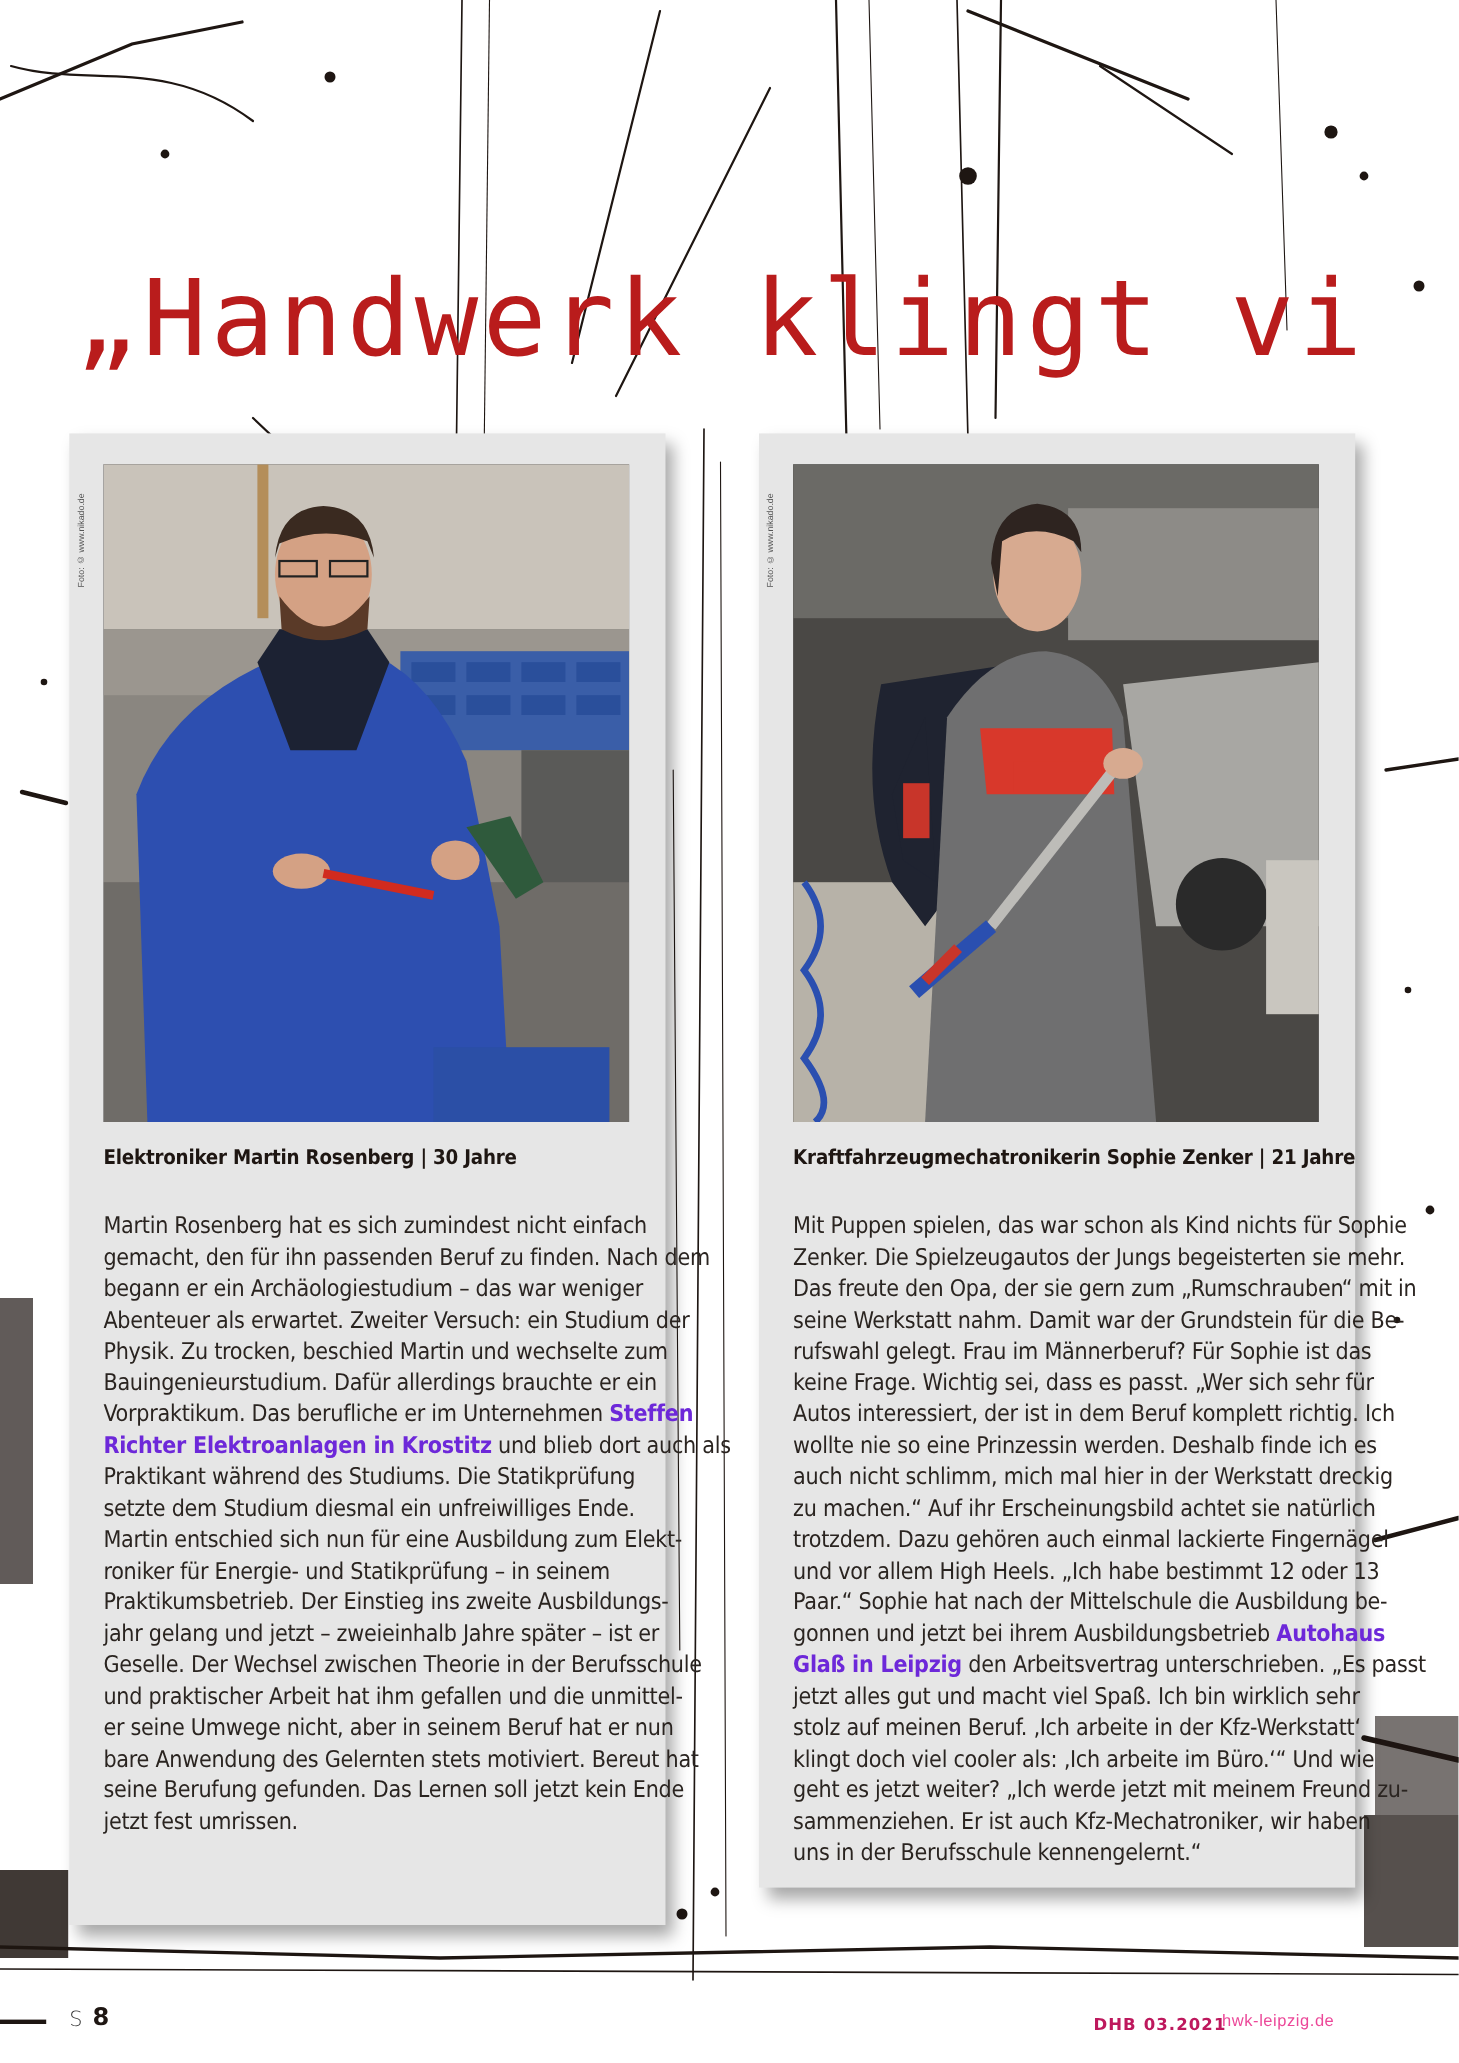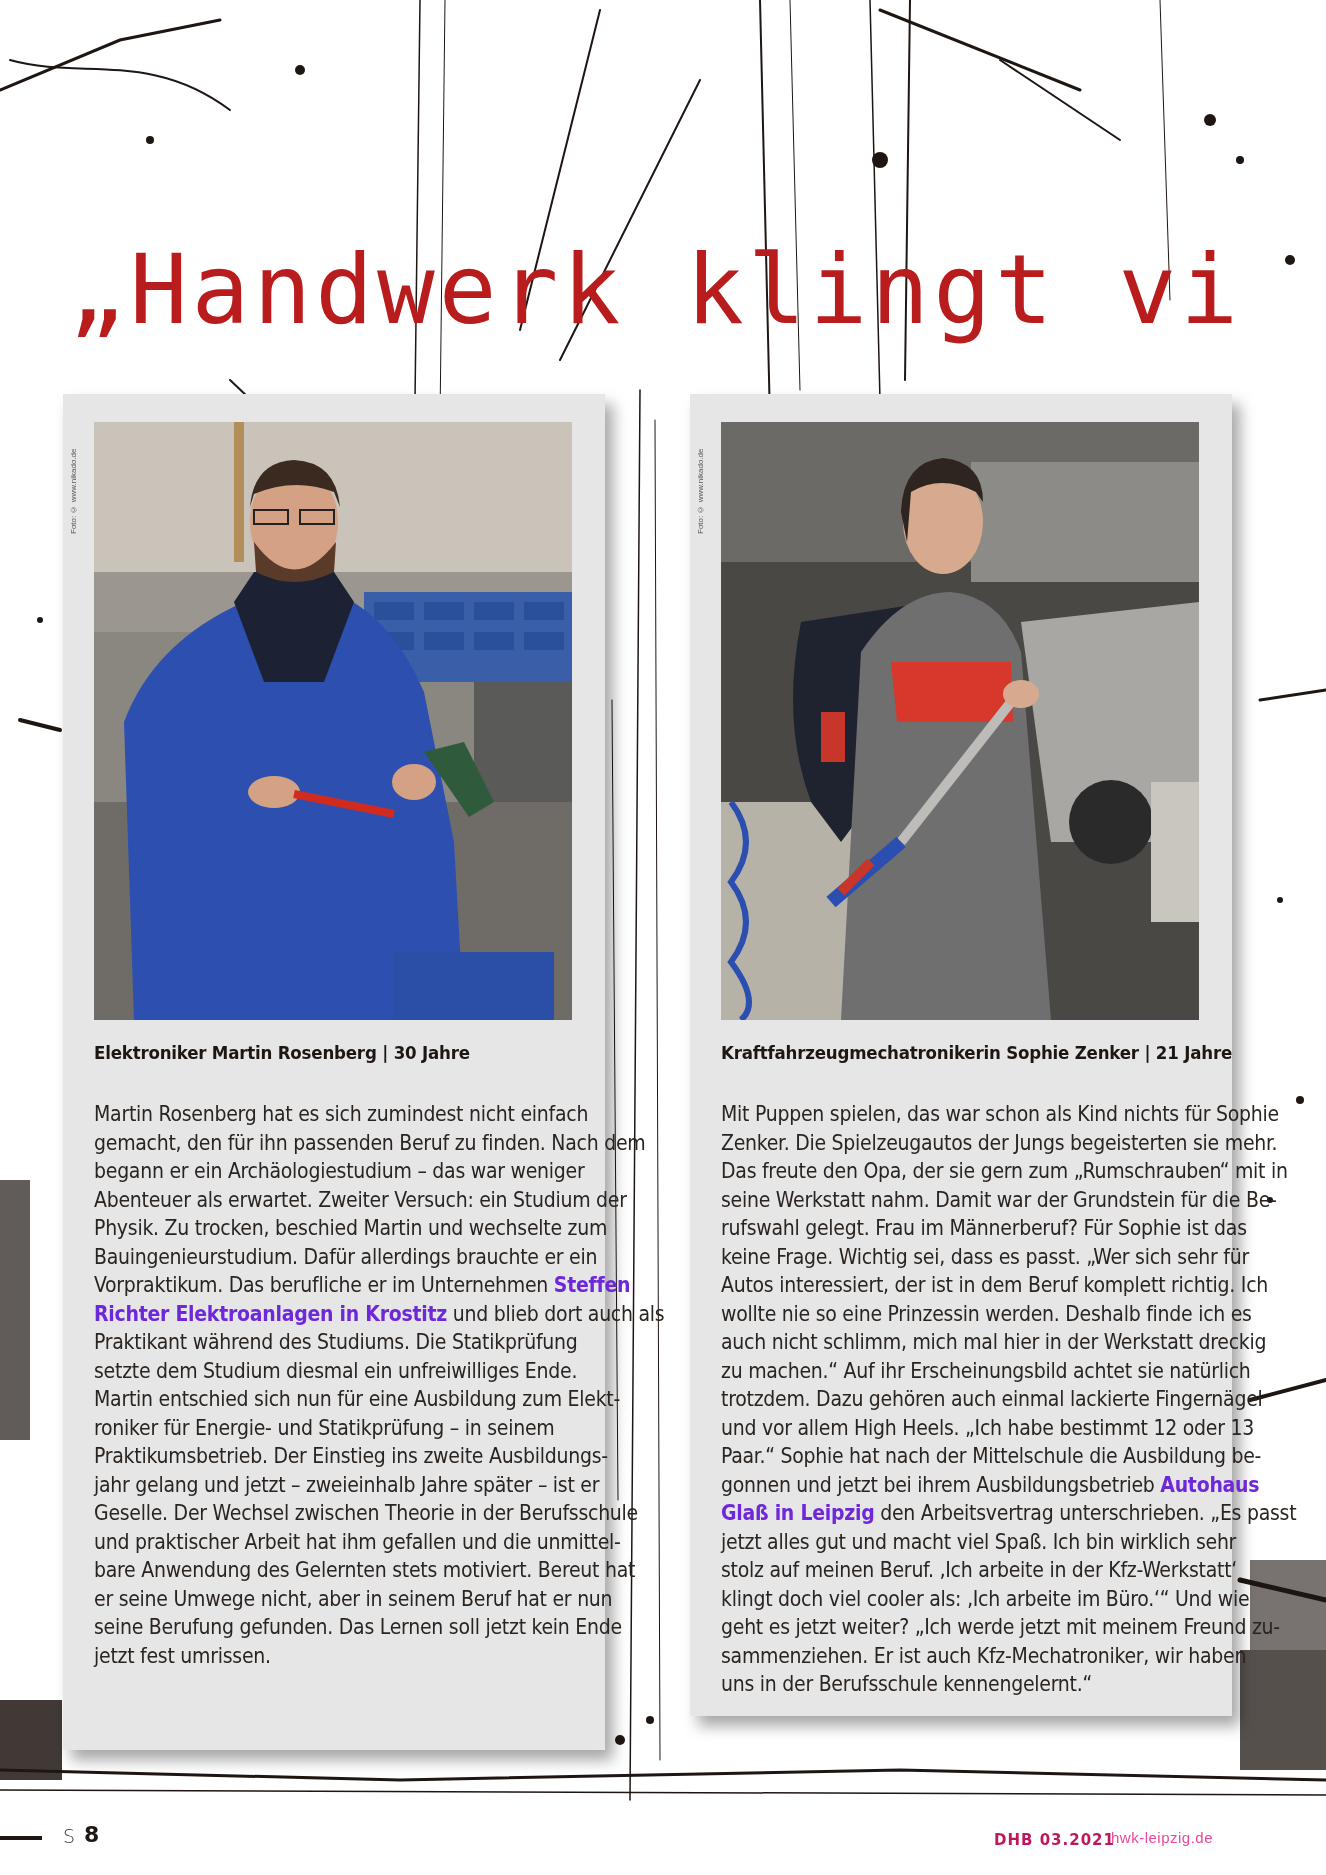--- a/index.html
+++ b/index.html
@@ -154,22 +154,22 @@
     <span class="line"><span>Vorpraktikum. Das berufliche er im Unternehmen </span><b>Steffen</b></span>
     <span class="line"><b>Richter Elektroanlagen in Krostitz</b><span> und blieb dort auch als</span></span>
     <span class="line">Praktikant während des Studiums. Die Statikprüfung</span>
     <span class="line">setzte dem Studium diesmal ein unfreiwilliges Ende.</span>
     <span class="line">Martin entschied sich nun für eine Ausbildung zum Elekt-</span>
     <span class="line">roniker für Energie- und Statikprüfung – in seinem</span>
     <span class="line">Praktikumsbetrieb. Der Einstieg ins zweite Ausbildungs-</span>
     <span class="line">jahr gelang und jetzt – zweieinhalb Jahre später – ist er</span>
     <span class="line">Geselle. Der Wechsel zwischen Theorie in der Berufsschule</span>
     <span class="line">und praktischer Arbeit hat ihm gefallen und die unmittel-</span>
+    <span class="line">er seine Umwege nicht, aber in seinem Beruf hat er nun</span>
     <span class="line">bare Anwendung des Gelernten stets motiviert. Bereut hat</span>
-    <span class="line">er seine Umwege nicht, aber in seinem Beruf hat er nun</span>
     <span class="line">seine Berufung gefunden. Das Lernen soll jetzt kein Ende</span>
     <span class="line">jetzt fest umrissen.</span>
   </div>
 </div>
 
 <div class="card card-right">
   <div class="photo-credit">Foto: © www.nikado.de</div>
   <div class="photo" title="Kfz-Mechatronikerin in grau-roter Latzhose mit Drehmomentschlüssel in einer Autowerkstatt">
     <svg width="478" height="598" viewBox="0 0 478 598" xmlns="http://www.w3.org/2000/svg">
       <rect width="478" height="598" fill="#4a4845"></rect>

